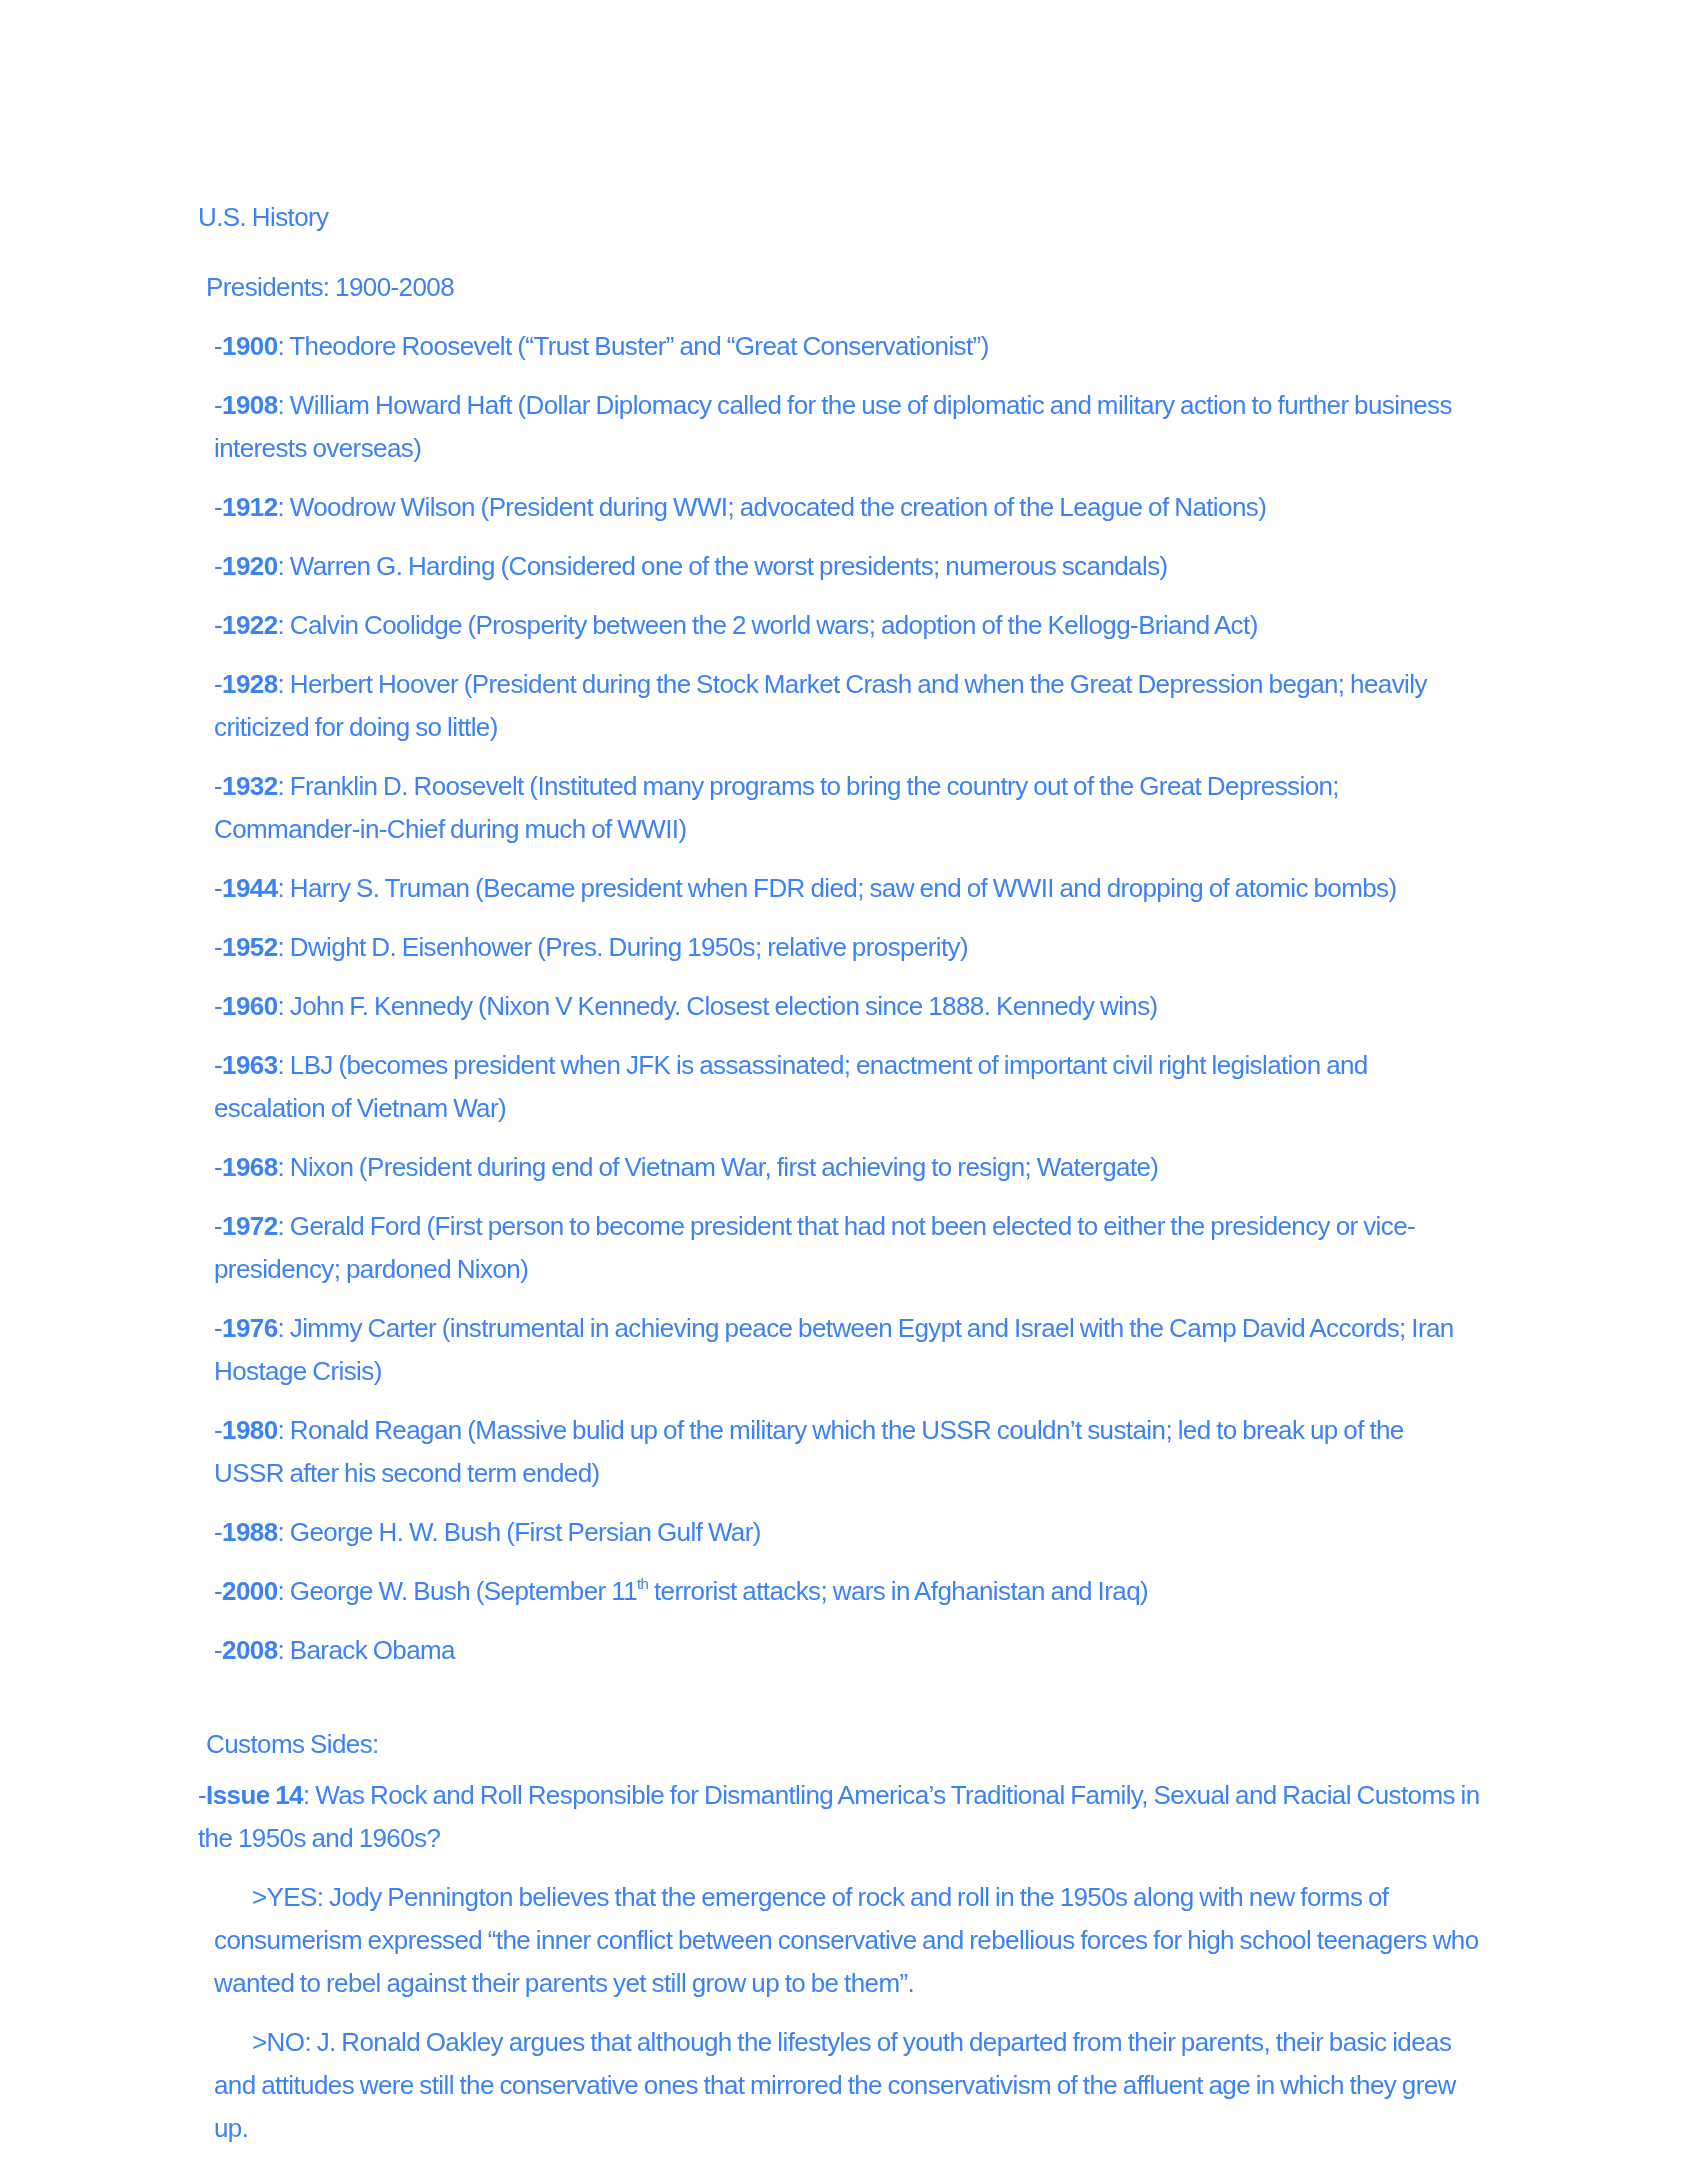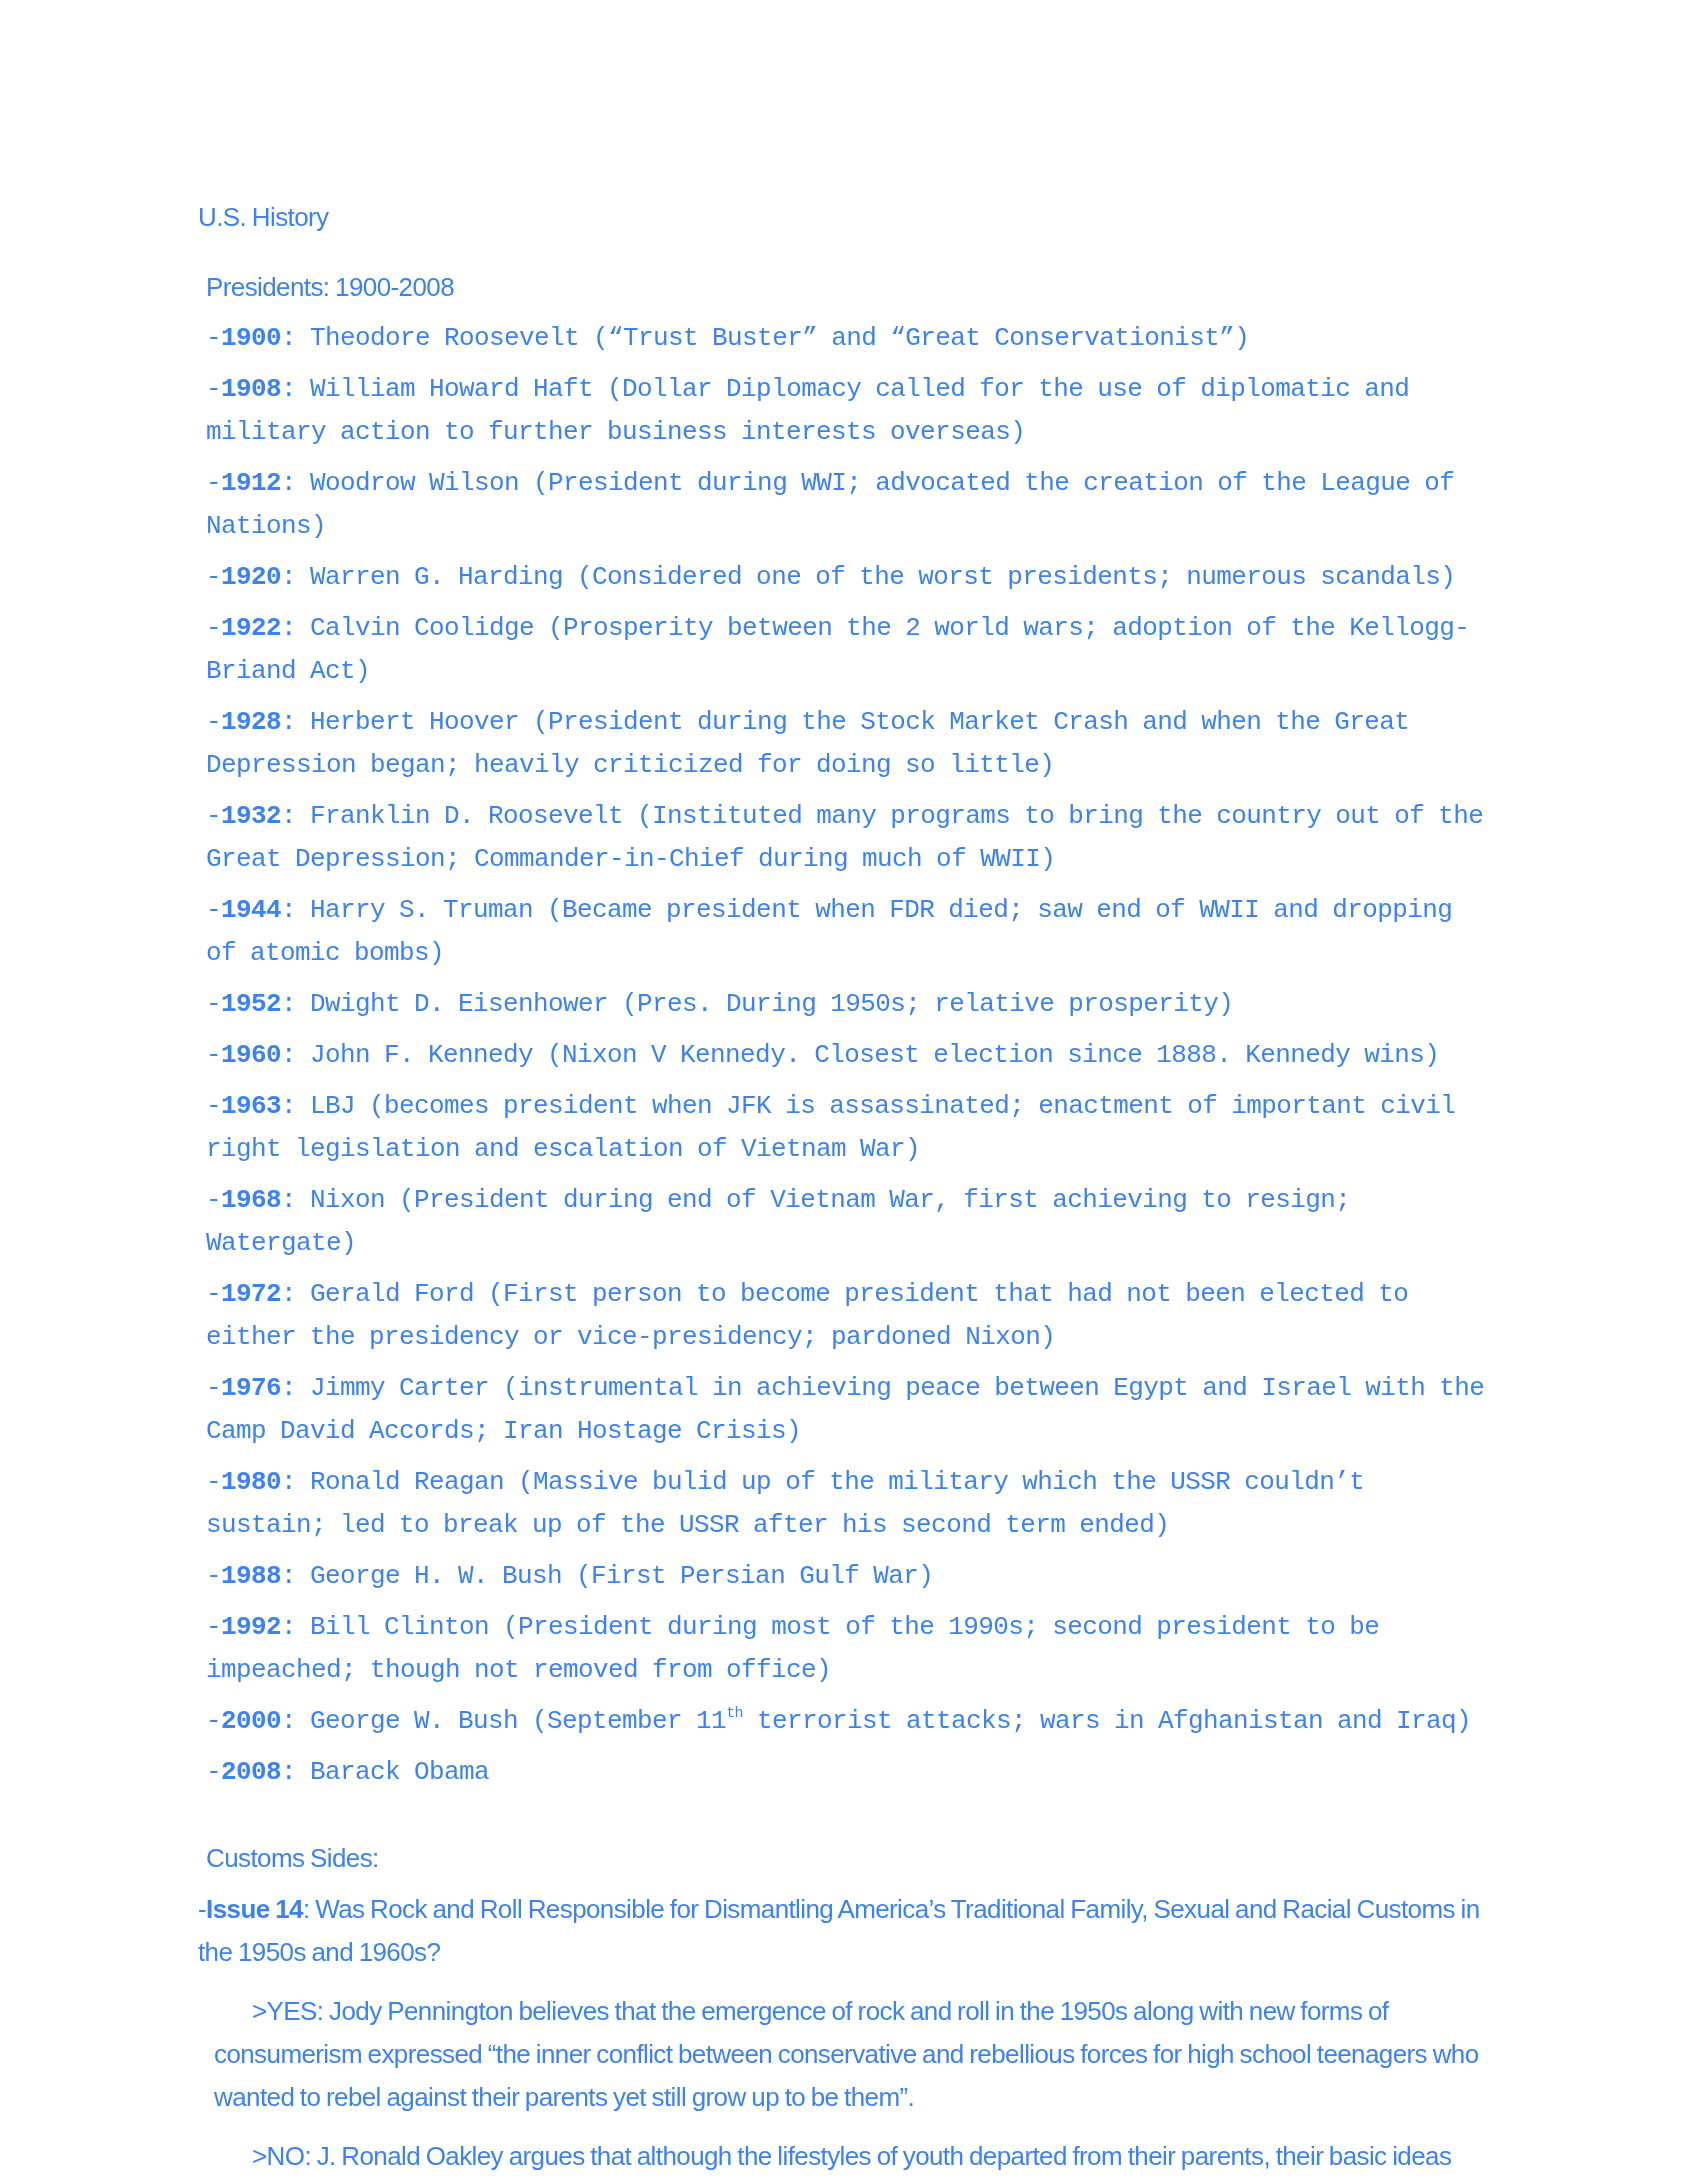--- a/index.html
+++ b/index.html
@@ -5,21 +5,21 @@
   html, body { margin: 0; padding: 0; background: #ffffff; }
   body { width: 1683px; height: 2178px; position: relative; overflow: hidden; }
   .page {
     position: absolute; left: 198px; top: 196px; width: 1297px;
     font-family: "Liberation Sans", sans-serif;
     font-size: 26px; color: #3b82f6; line-height: 43px;
     letter-spacing: -0.6px; word-spacing: -1px;
   }
   .title { margin: 0 0 27px 0; }
   .section-heading { margin: 8px; }
-  .entry { margin: 8px; font-family: Liberation Mono, monospace; }
+  .entry { margin: 16px; }
   .entry b, .issue b { font-weight: bold; }
   .spacer { height: 27px; }
   .arg { margin: 16px; text-indent: 38px; }
   sup { font-size: 15px; line-height: 0; vertical-align: 11px; }
 </style>
 </head>
 <body>
 
 <div class="page">
   <p class="title">U.S. History</p>
@@ -36,21 +36,20 @@
     <p class="entry">-<b>1932</b>: <span>Franklin D. Roosevelt (Instituted many programs to bring the country out of the Great Depression; Commander-in-Chief during much of WWII)</span></p>
     <p class="entry">-<b>1944</b>: <span>Harry S. Truman (Became president when FDR died; saw end of WWII and dropping of atomic bombs)</span></p>
     <p class="entry">-<b>1952</b>: <span>Dwight D. Eisenhower (Pres. During 1950s; relative prosperity)</span></p>
     <p class="entry">-<b>1960</b>: <span>John F. Kennedy (Nixon V Kennedy. Closest election since 1888. Kennedy wins)</span></p>
     <p class="entry">-<b>1963</b>: <span>LBJ (becomes president when JFK is assassinated; enactment of important civil right legislation and escalation of Vietnam War)</span></p>
     <p class="entry">-<b>1968</b>: <span>Nixon (President during end of Vietnam War, first achieving to resign; Watergate)</span></p>
     <p class="entry">-<b>1972</b>: <span>Gerald Ford (First person to become president that had not been elected to either the presidency or vice-presidency; pardoned Nixon)</span></p>
     <p class="entry">-<b>1976</b>: <span>Jimmy Carter (instrumental in achieving peace between Egypt and Israel with the Camp David Accords; Iran Hostage Crisis)</span></p>
     <p class="entry">-<b>1980</b>: <span>Ronald Reagan (Massive bulid up of the military which the USSR couldn’t sustain; led to break up of the USSR after his second term ended)</span></p>
     <p class="entry">-<b>1988</b>: <span>George H. W. Bush (First Persian Gulf War)</span></p>
-    <p class="entry">-<b>1992</b>: <span>Bill Clinton (President during most of the 1990s; second president to be impeached; though not removed from office)</span></p>
     <p class="entry">-<b>2000</b>: <span>George W. Bush (September 11</span><sup>th</sup><span> terrorist attacks; wars in Afghanistan and Iraq)</span></p>
     <p class="entry">-<b>2008</b>: <span>Barack Obama</span></p>
   </div>
 
   <div class="spacer"></div>
 
   <p class="section-heading">Customs Sides:</p>
   <p class="issue" style="margin:0">-<b>Issue 14</b>: <span>Was Rock and Roll Responsible for Dismantling America’s Traditional Family, Sexual and Racial Customs in the 1950s and 1960s?</span></p>
   <p class="arg"><span>&gt;YES</span>: <span>Jody Pennington believes that the emergence of rock and roll in the 1950s along with new forms of consumerism expressed “the inner conflict between conservative and rebellious forces for high school teenagers who wanted to rebel against their parents yet still grow up to be them”.</span></p>
   <p class="arg"><span>&gt;NO</span>: <span>J. Ronald Oakley argues that although the lifestyles of youth departed from their parents, their basic ideas and attitudes were still the conservative ones that mirrored the conservativism of the affluent age in which they grew up.</span></p>

